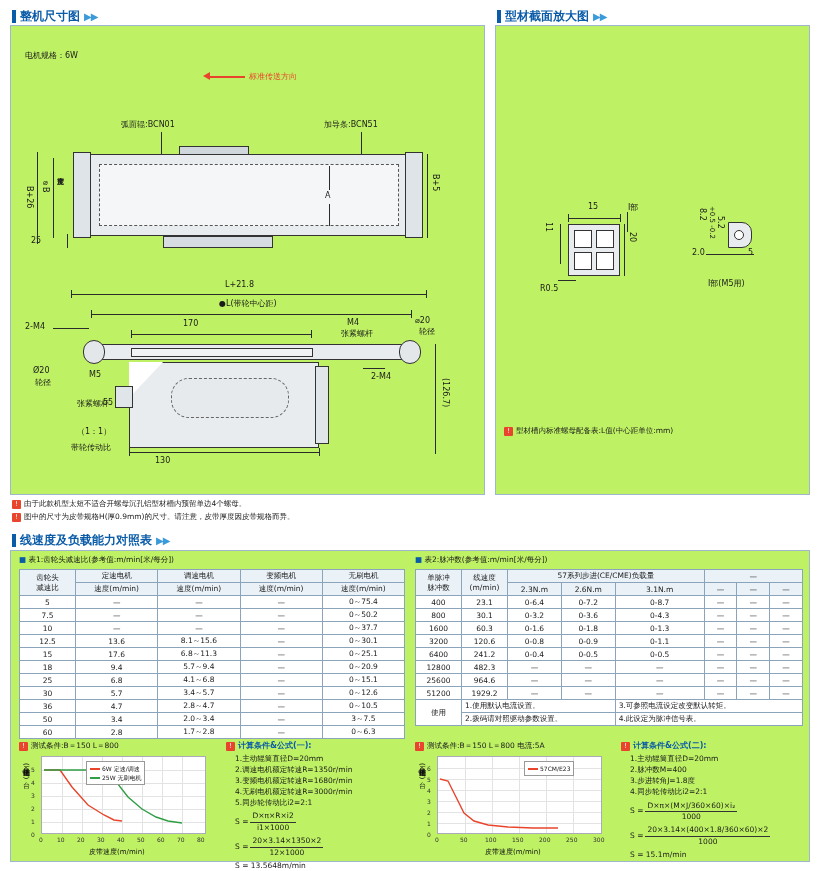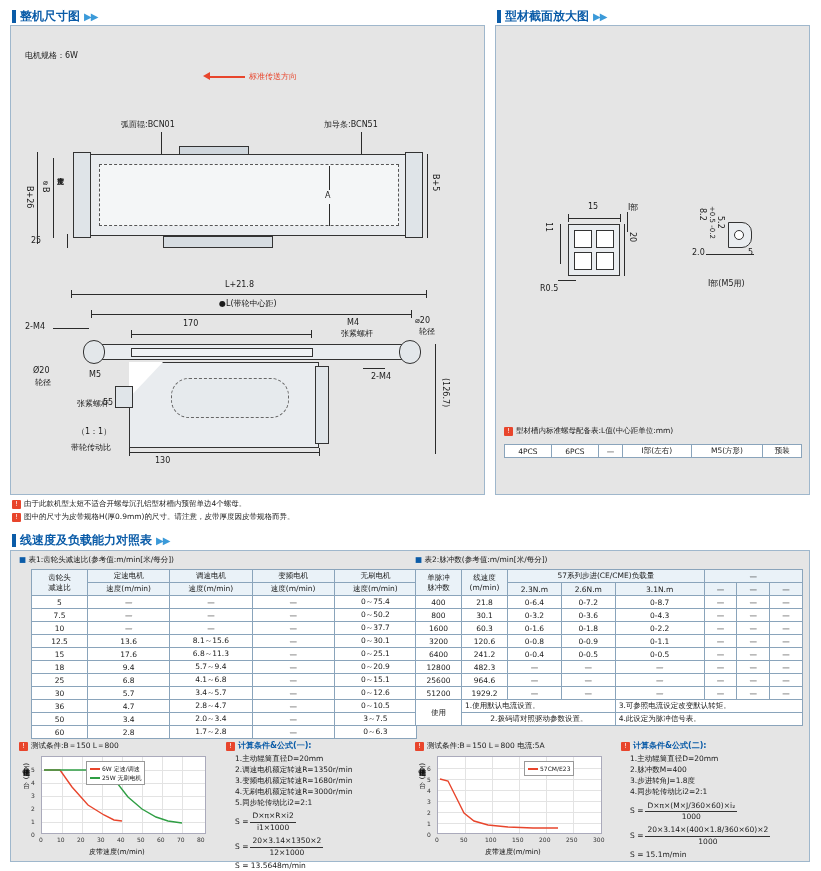--- a/index.html
+++ b/index.html
@@ -19,21 +19,21 @@
   .sec-head {
     display: flex; align-items: center; gap: 4px;
     color: #0b5ca8; font-weight: bold; font-size: 12px;
   }
   .sec-head .bar { width: 4px; height: 13px; background: #0b5ca8; }
   .sec-head .arrows { color: #3b9ad9; font-size: 10px; letter-spacing: -1px; }
 
   .panel {
     position: absolute;
     border: 1px solid #9fb7cc;
-    background: #e5e5e5;
+    background: #bef264;
   }
 
   
   .canvas { position: relative; width: 100%; height: 100%; }
   .lbl { position: absolute; font-size: 8px; white-space: nowrap; }
   .lbl-s { position: absolute; font-size: 7px; white-space: nowrap; }
   .ln { position: absolute; background: #2b2b2b; }
   .ln-h { height: 1px; }
   .ln-v { width: 1px; }
   .box { position: absolute; border: 1px solid #333; }
@@ -222,28 +222,20 @@
       <div class="ln ln-h" style="left:210px;top:228px;width:48px;"></div>
       <div class="lbl" style="left:212px;top:252px;">I部(M5用)</div>
 
       <div style="position:absolute;left:8px;top:400px;width:300px;" class="note">
         <span class="warn">!</span>
         <span>型材槽内标准螺母配备表:L值(中心距单位:mm)</span>
       </div>
 
       <table class="tbl" style="position:absolute;left:8px;top:418px;width:298px;">
         <tbody>
-        <tr>
-          <td>4PCS</td>
-          <td>6PCS</td>
-          <td>—</td>
-          <td>I部(左右)</td>
-          <td>M5(方形)</td>
-          <td>预装</td>
-        </tr>
       </tbody>
         </table>
     </div>
   </div>
 
   <div style="position:absolute;left:12px;top:499px;width:470px;" class="note">
     <span class="warn">!</span>
     <span>由于此款机型太短不适合开螺母沉孔铝型材槽内预留单边4个螺母。</span>
   </div>
   <div style="position:absolute;left:12px;top:512px;width:470px;" class="note">
@@ -262,21 +254,21 @@
 
       <div style="position:absolute;left:8px;top:4px;font-size:7.5px;">
         <span style="color:#0b5ca8;">■</span>
         <span>表1:齿轮头减速比(参考值:m/min[米/每分])</span>
       </div>
       <div style="position:absolute;left:404px;top:4px;font-size:7.5px;">
         <span style="color:#0b5ca8;">■</span>
         <span>表2:脉冲数(参考值:m/min[米/每分])</span>
       </div>
 
-      <table class="tbl" style="position:absolute;left:20px;top:18px;width:386px;">
+      <table class="tbl" style="position:absolute;left:8px;top:18px;width:386px;">
         <tbody>
             <tr>
           <th rowspan="2" style="width:56px;white-space:pre-line;">齿轮头
 减速比</th>
           <th>定速电机</th>
           <th>调速电机</th>
           <th>变频电机</th>
           <th>无刷电机</th>
         </tr>
         <tr>
@@ -378,21 +370,21 @@
         <tr>
           <th>2.3N.m</th>
           <th>2.6N.m</th>
           <th>3.1N.m</th>
           <th>—</th>
           <th>—</th>
           <th>—</th>
         </tr>
         <tr>
               <td>400</td>
-              <td>21.8</td>
+              <td>23.1</td>
               <td>0-6.4</td>
               <td>0-7.2</td>
               <td>0-8.7</td>
               <td>—</td>
               <td>—</td>
               <td>—</td>
             </tr>
         <tr>
               <td>800</td>
               <td>30.1</td>
@@ -401,21 +393,21 @@
               <td>0-4.3</td>
               <td>—</td>
               <td>—</td>
               <td>—</td>
             </tr>
         <tr>
               <td>1600</td>
               <td>60.3</td>
               <td>0-1.6</td>
               <td>0-1.8</td>
-              <td>0-2.2</td>
+              <td>0-1.3</td>
               <td>—</td>
               <td>—</td>
               <td>—</td>
             </tr>
         <tr>
               <td>3200</td>
               <td>120.6</td>
               <td>0-0.8</td>
               <td>0-0.9</td>
               <td>0-1.1</td>
@@ -462,21 +454,21 @@
               <td>—</td>
               <td>—</td>
               <td>—</td>
             </tr>
         <tr>
           <td rowspan="2" style="width:26px;">使用</td>
           <td colspan="3" style="text-align:left;padding-left:3px;">1.使用默认电流设置。</td>
           <td colspan="4" style="text-align:left;padding-left:3px;">3.可参照电流设定改变默认转矩。</td>
         </tr>
         <tr>
-          <td colspan="3" style="text-align:center;padding-left:3px;">2.拨码请对照驱动参数设置。</td>
+          <td colspan="3" style="text-align:left;padding-left:3px;">2.拨码请对照驱动参数设置。</td>
           <td colspan="4" style="text-align:left;padding-left:3px;">4.此设定为脉冲信号表。</td>
         </tr>
       </tbody>
         </table>
 
       <div style="position:absolute;left:8px;top:190px;width:190px;" class="note">
         <span class="warn">!</span>
         <span>测试条件:B＝150  L＝800</span>
       </div>
 

